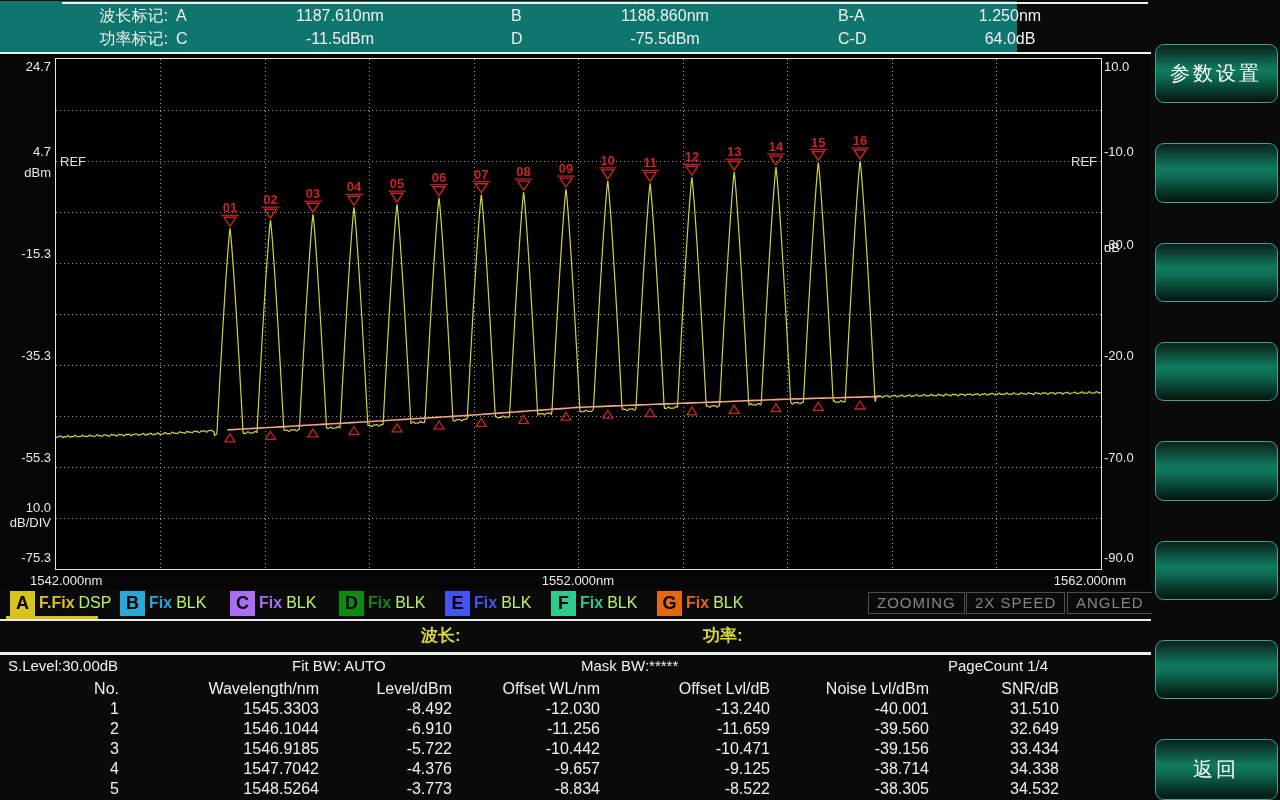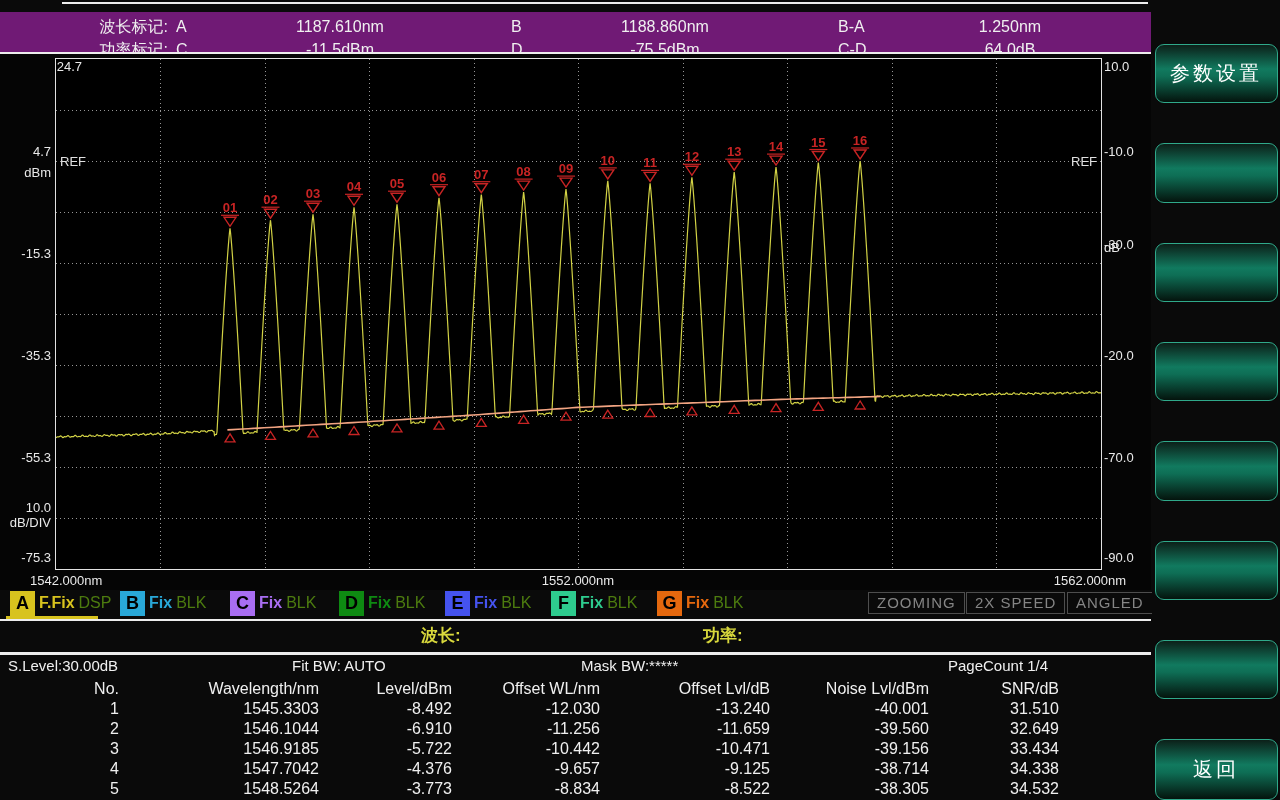--- a/index.html
+++ b/index.html
@@ -1,21 +1,21 @@
 <!DOCTYPE html>
 <html><head>
 <meta charset="utf-8">
 <style>
   html,body{margin:0;padding:0;background:#000;}
   #screen{position:relative;width:1280px;height:800px;overflow:hidden;background:#0a0a0a;
           font-family:"Liberation Sans",sans-serif;color:#f0f0f0;}
   .line{position:absolute;background:#ededed;}
 
   
-  #topbar{position:absolute;left:0;top:12px;width:1151px;height:52px;background:#701a75;}
+  #topbar{position:absolute;left:0;top:1px;width:1017px;height:52px;background:#0f766e;}
   .tb-row{position:absolute;left:0;width:100%;height:22px;font-size:16px;line-height:22px;}
   .tb-row span{position:absolute;white-space:nowrap;}
   .tb-label{left:58px;width:110px;text-align:right;}
   .tb-m1{left:176px;}
   .tb-v1{left:240px;width:200px;text-align:center;}
   .tb-m2{left:511px;}
   .tb-v2{left:575px;width:180px;text-align:center;}
   .tb-m3{left:838px;}
   .tb-v3{left:930px;width:160px;text-align:center;}
 
@@ -26,21 +26,21 @@
   .axlabel{position:absolute;font-size:13px;color:#e9e9e9;line-height:14px;white-space:nowrap;}
   .ax-left{left:0;width:51px;text-align:right;}
   .ax-right{left:1104px;width:46px;text-align:left;}
 
   
   #legend{position:absolute;left:0;top:589px;width:1151px;height:30px;}
   .leg-item{position:absolute;top:1px;height:26px;display:flex;align-items:center;gap:4px;}
   .leg-box{width:25px;height:25px;display:flex;align-items:center;justify-content:center;
            color:#000;font-weight:bold;font-size:18px;}
   .leg-mode{font-size:16px;font-weight:bold;white-space:nowrap;}
-  .leg-status{font-size:16px;color:#4d7c0f;white-space:nowrap;}
+  .leg-status{font-size:16px;color:#bef264;white-space:nowrap;}
   .leg-underline{position:absolute;top:27px;height:2.5px;background:#d8c31e;}
   .badge{position:absolute;top:3px;height:18px;line-height:18px;border:1px solid #4e4e4e;
          color:#858585;font-size:15px;padding:1px 8px;letter-spacing:1px;white-space:nowrap;}
 
   
   #an-labels{position:absolute;left:0;top:622px;width:1151px;height:28px;}
   #an-labels span{position:absolute;top:0;height:28px;line-height:28px;color:#d8d83c;
                   font-weight:bold;font-size:17px;}
   #info-row{position:absolute;left:0;top:657px;width:1151px;height:18px;font-size:15px;line-height:18px;}
   #info-row span{position:absolute;white-space:nowrap;}
@@ -172,21 +172,21 @@
           <text x="720.0" y="92.1" fill="#c82424" font-size="13" font-weight="600" text-anchor="middle">14</text>
           <path d="M 756.3 92.5 L 768.3 92.5 L 762.3 101.5 Z" fill="none" stroke="#c82424" stroke-width="1.4"></path>
           <line x1="753.3" y1="90.5" x2="771.3" y2="90.5" stroke="#c82424" stroke-width="1.2"></line>
           <text x="762.3" y="87.5" fill="#c82424" font-size="13" font-weight="600" text-anchor="middle">15</text>
           <path d="M 798.1 91.0 L 810.1 91.0 L 804.1 100.0 Z" fill="none" stroke="#c82424" stroke-width="1.4"></path>
           <line x1="795.1" y1="89.0" x2="813.1" y2="89.0" stroke="#c82424" stroke-width="1.2"></line>
           <text x="804.1" y="86.0" fill="#c82424" font-size="13" font-weight="600" text-anchor="middle">16</text>
         </svg>
       </div>
     <div id="axis-labels">
-        <span class="axlabel ax-left" style="top: 6px; padding-left: 31px;">24.7</span>
+        <span class="axlabel ax-left" style="top: 6px;">24.7</span>
         <span class="axlabel ax-left" style="top: 91px;">4.7</span>
         <span class="axlabel ax-left" style="top: 193px;">-15.3</span>
         <span class="axlabel ax-left" style="top: 295px;">-35.3</span>
         <span class="axlabel ax-left" style="top: 397px;">-55.3</span>
         <span class="axlabel ax-left" style="top: 497px;">-75.3</span>
         <span class="axlabel ax-left" style="top: 112px;">dBm</span>
         <span class="axlabel ax-left" style="top: 447px;">10.0</span>
         <span class="axlabel ax-left" style="top: 462px;">dB/DIV</span>
         <span class="axlabel ax-right" style="top: 6px;">10.0</span>
         <span class="axlabel ax-right" style="top: 91px;">-10.0</span>

